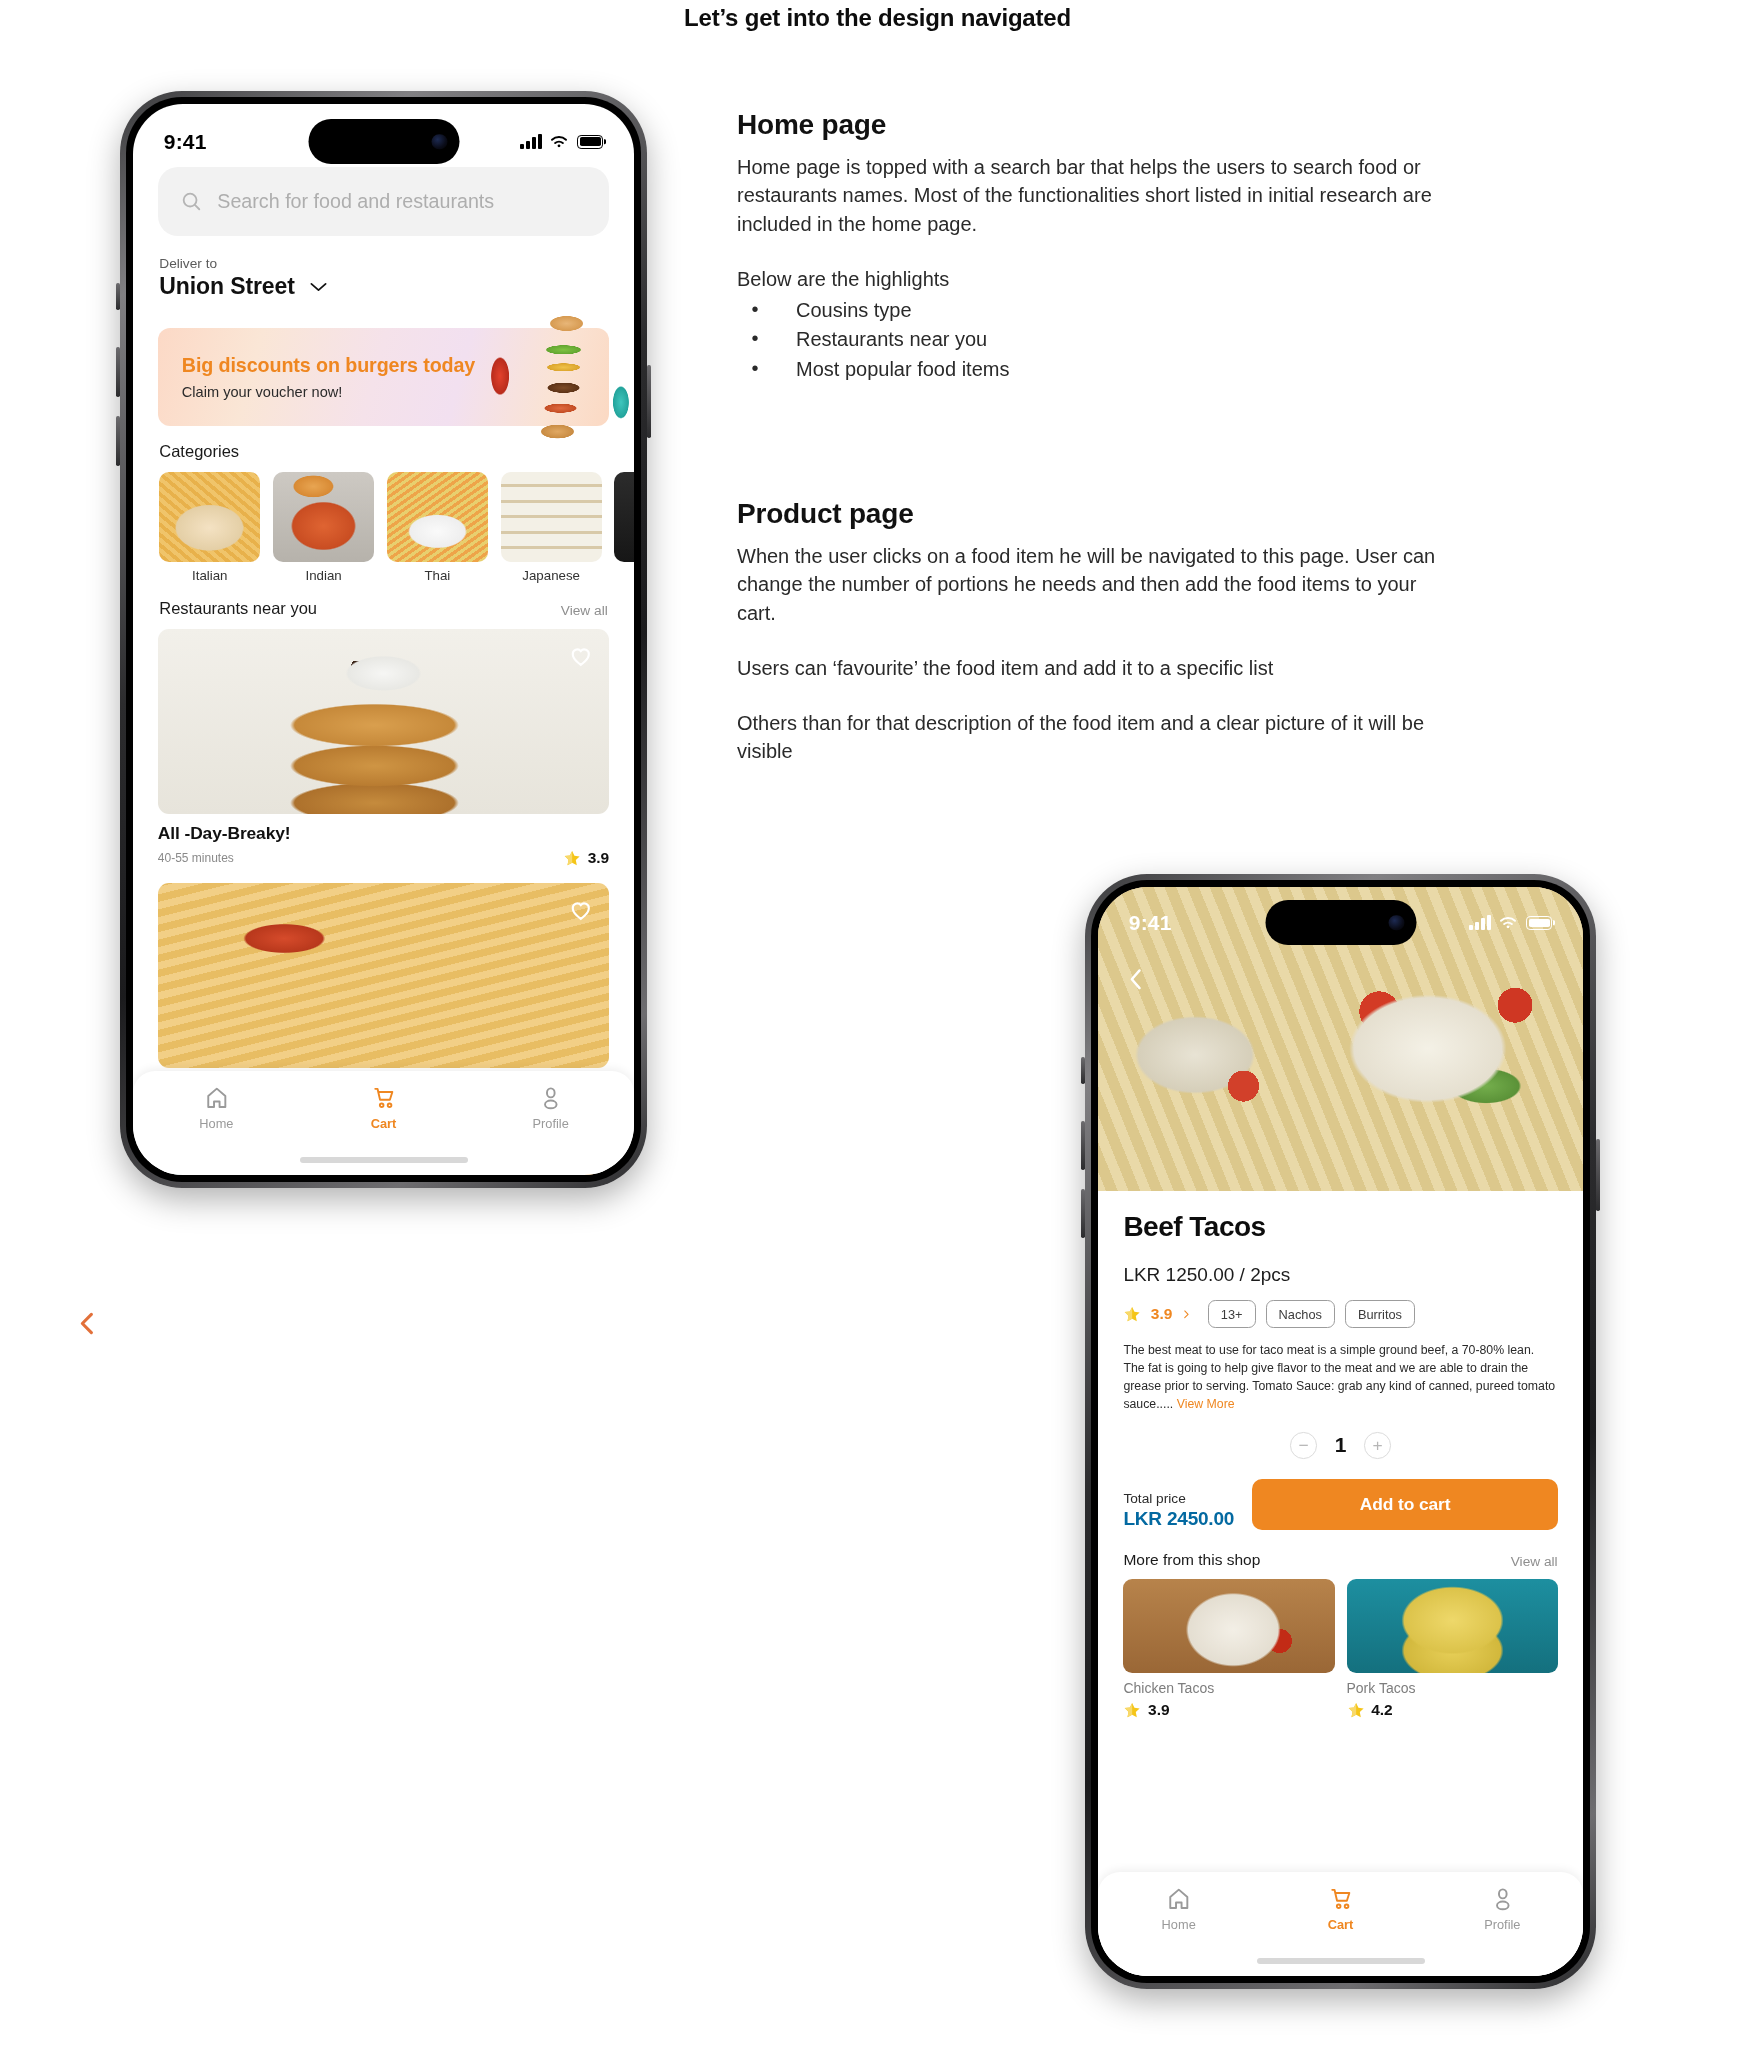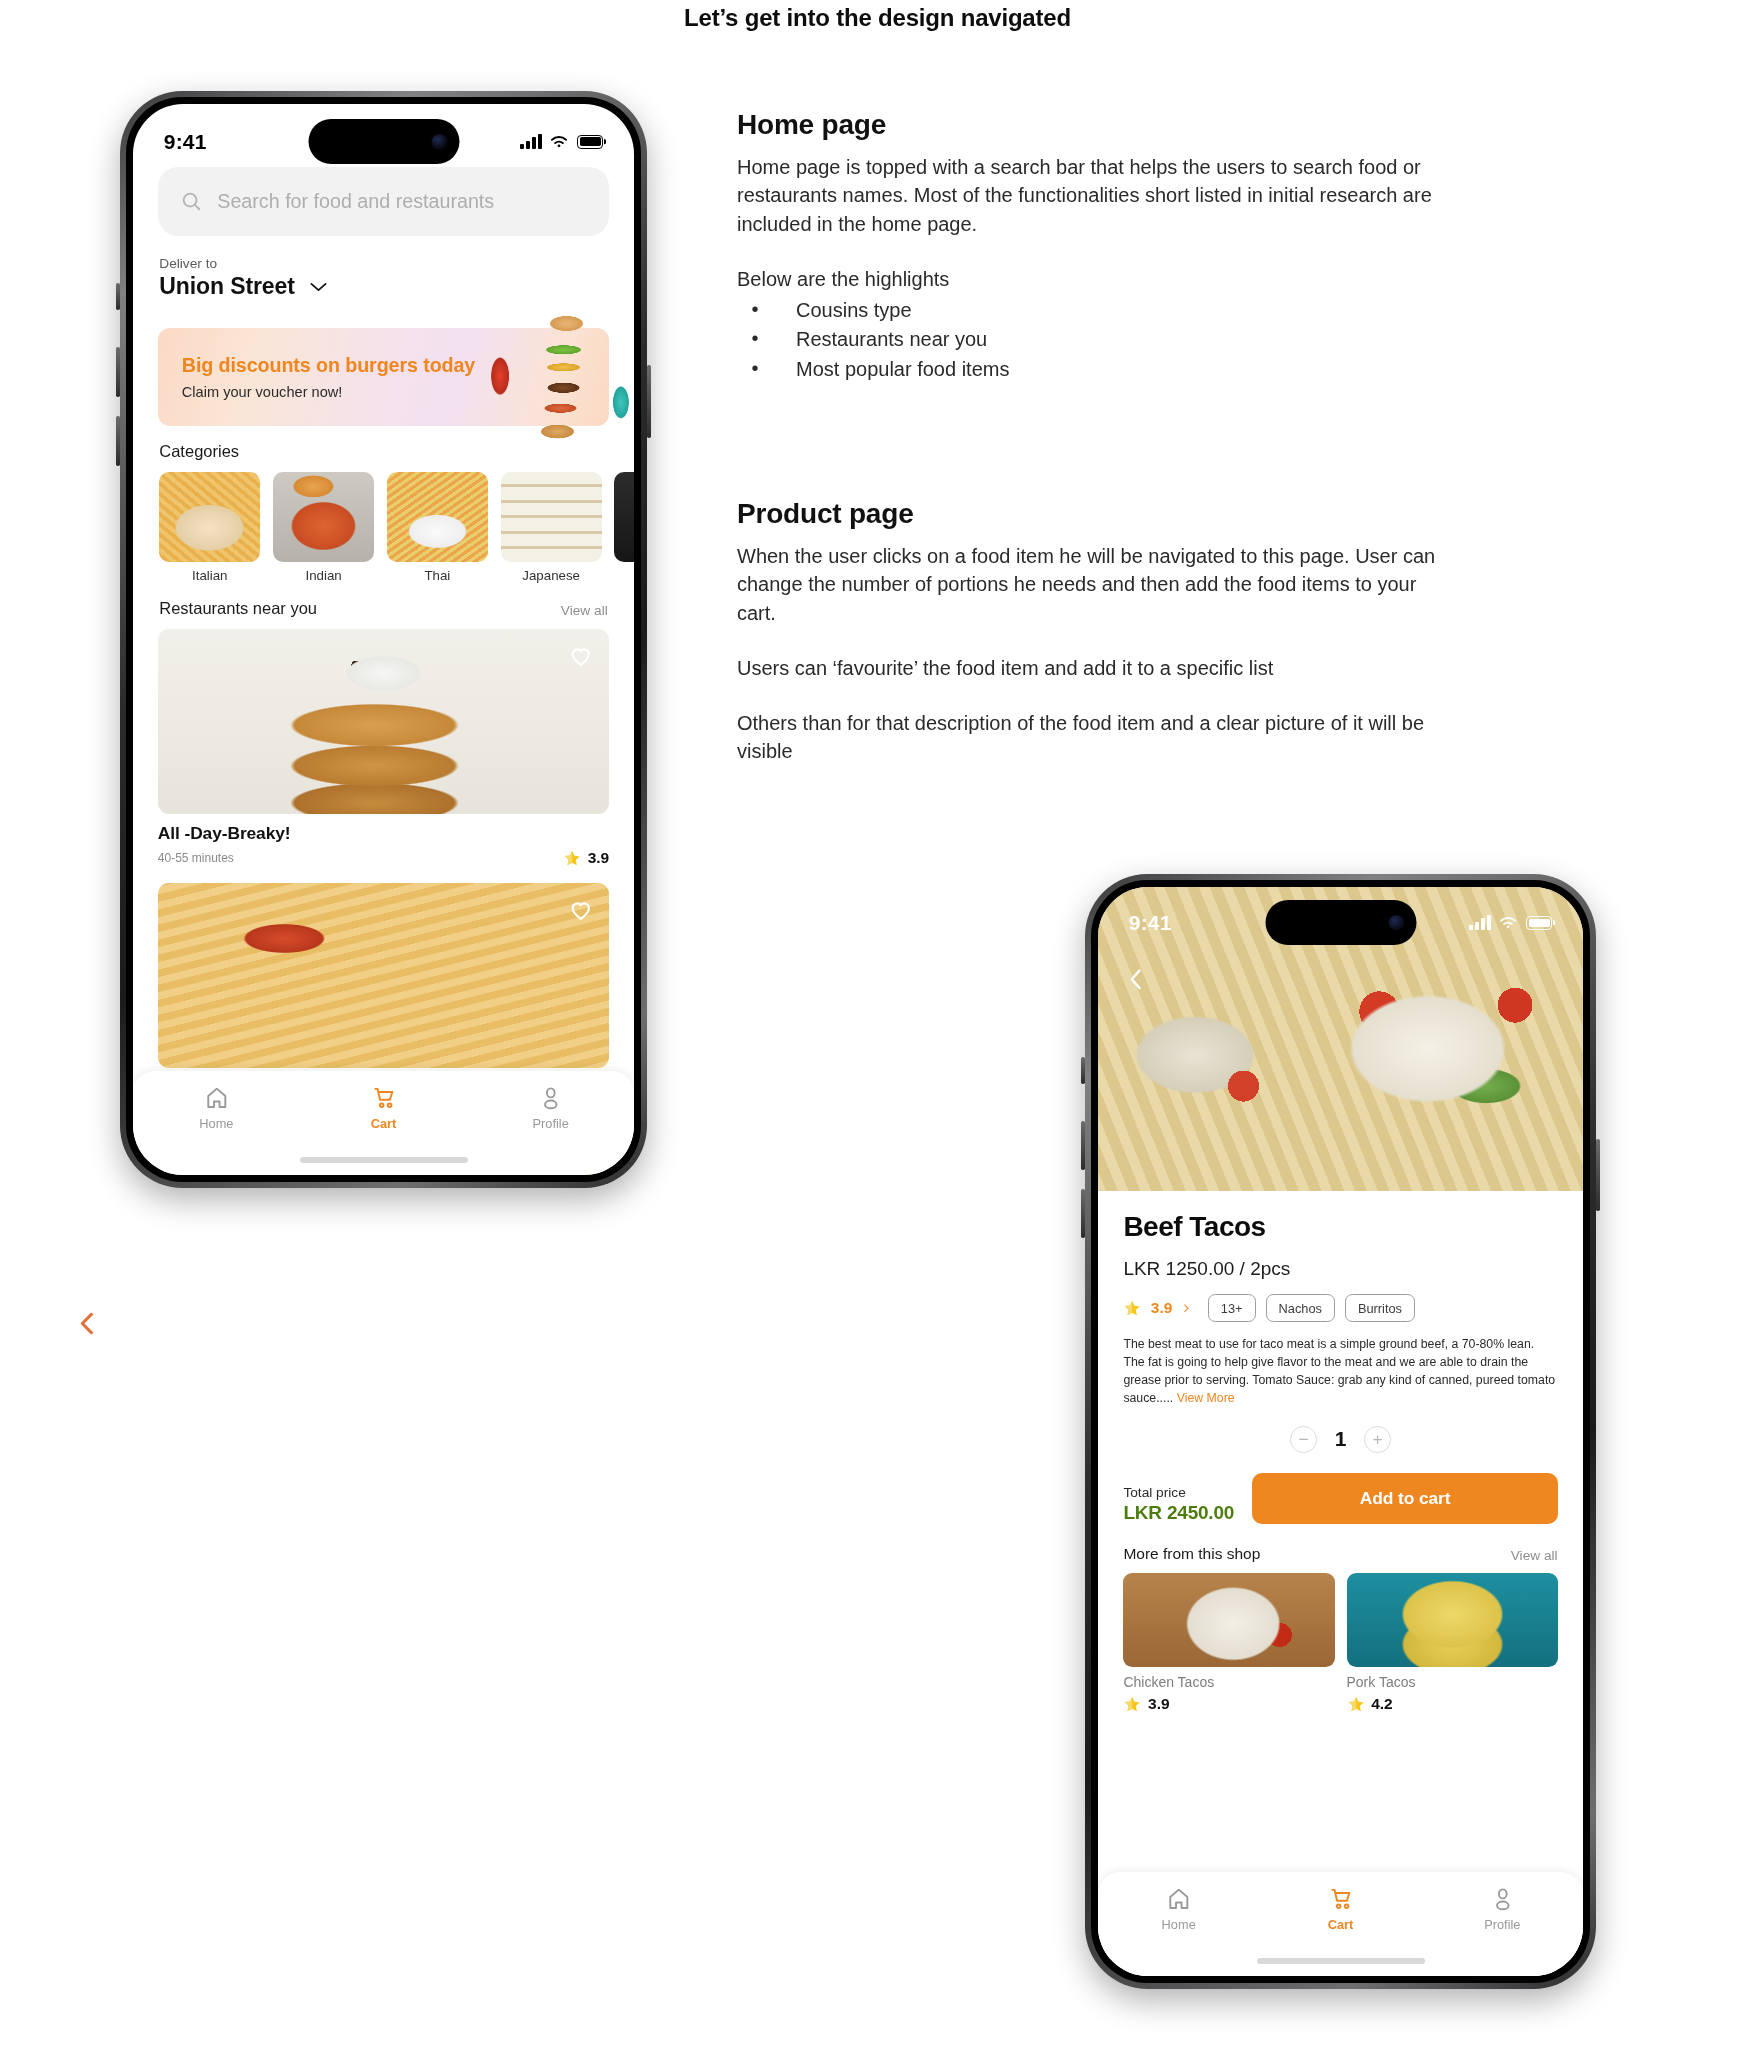--- a/index.html
+++ b/index.html
@@ -251,42 +251,42 @@
   #phone-right .screen { background:#fff; }
 
   .hero { position:absolute; left:0; right:0; top:0; height: 311px; }
   .back-ic { position:absolute; left: 25.6px; top: 79px; width: 26.5px; height: 26.5px; z-index: 36; }
 
   .sheet {
     position:absolute; left:0; right:0; top: 304px; bottom: 0; background:#fff;
     padding: 20px 25.6px 0 25.6px; z-index: 10;
   }
   .pname { font-size: 28px; font-weight: 700; color:#0d0d0d; letter-spacing:-0.5px; }
-  .pprice { font-size: 19px; color:#1c1c1c; margin-top: 15px; }
+  .pprice { font-size: 19px; color:#1c1c1c; margin-top: 21px; }
   .meta { display:flex; align-items:center; gap: 9.1px; margin-top: 14.6px; }
   .meta .rv { font-size: 15.5px; color:#ef8721; font-weight:600; }
   .meta .chev { width: 10px; height: 14.6px; }
   .tags { display:flex; gap: 10px; margin-left: 7.3px; }
   .tag {
     border: 1.4px solid #9c9c9c; border-radius: 7.3px; padding: 5.5px 12px;
     font-size: 12.8px; color:#3c3c3c; white-space: nowrap;
   }
   .pdesc { font-size: 12.3px; line-height: 1.46; color:#2a2a2a; margin-top: 13.7px; }
   .pdesc .more { color:#ef8721; }
 
   .stepper { display:flex; align-items:center; justify-content:center; gap: 14.6px; margin-top: 18.3px; }
   .st-btn {
     width: 26.5px; height: 26.5px; border-radius: 50%; border: 1.4px solid #dcdcdc;
     display:flex; align-items:center; justify-content:center; color:#b6b6b6; font-size: 17.4px; line-height: 1;
   }
   .qty { font-size: 21px; font-weight: 700; color:#111; min-width: 18.3px; text-align:center; }
 
   .buyrow { display:flex; align-items:flex-end; gap: 18.3px; margin-top: 20px; }
   .tp-lbl { font-size: 13.7px; color:#2b2b2b; }
-  .tp-val { font-size: 19px; font-weight: 700; color:#4d7c0f; margin-top: 1.8px; letter-spacing:-0.2px; }
+  .tp-val { font-size: 19px; font-weight: 700; color:#0369a1; margin-top: 1.8px; letter-spacing:-0.2px; }
   .atc {
     flex: 1; height: 51px; border-radius: 10px; background:#ef8721;
     color:#fff; font-size: 17.4px; font-weight: 700; letter-spacing:-0.1px;
     display:flex; align-items:center; justify-content:center;
   }
 
   .more-head { display:flex; align-items:flex-end; justify-content:space-between; margin-top: 21px; }
   .more-title { font-size: 15.5px; color:#1a1a1a; }
   .more-grid { display:flex; gap: 12px; margin-top: 10px; }
   .more-card { width: 50%; }

